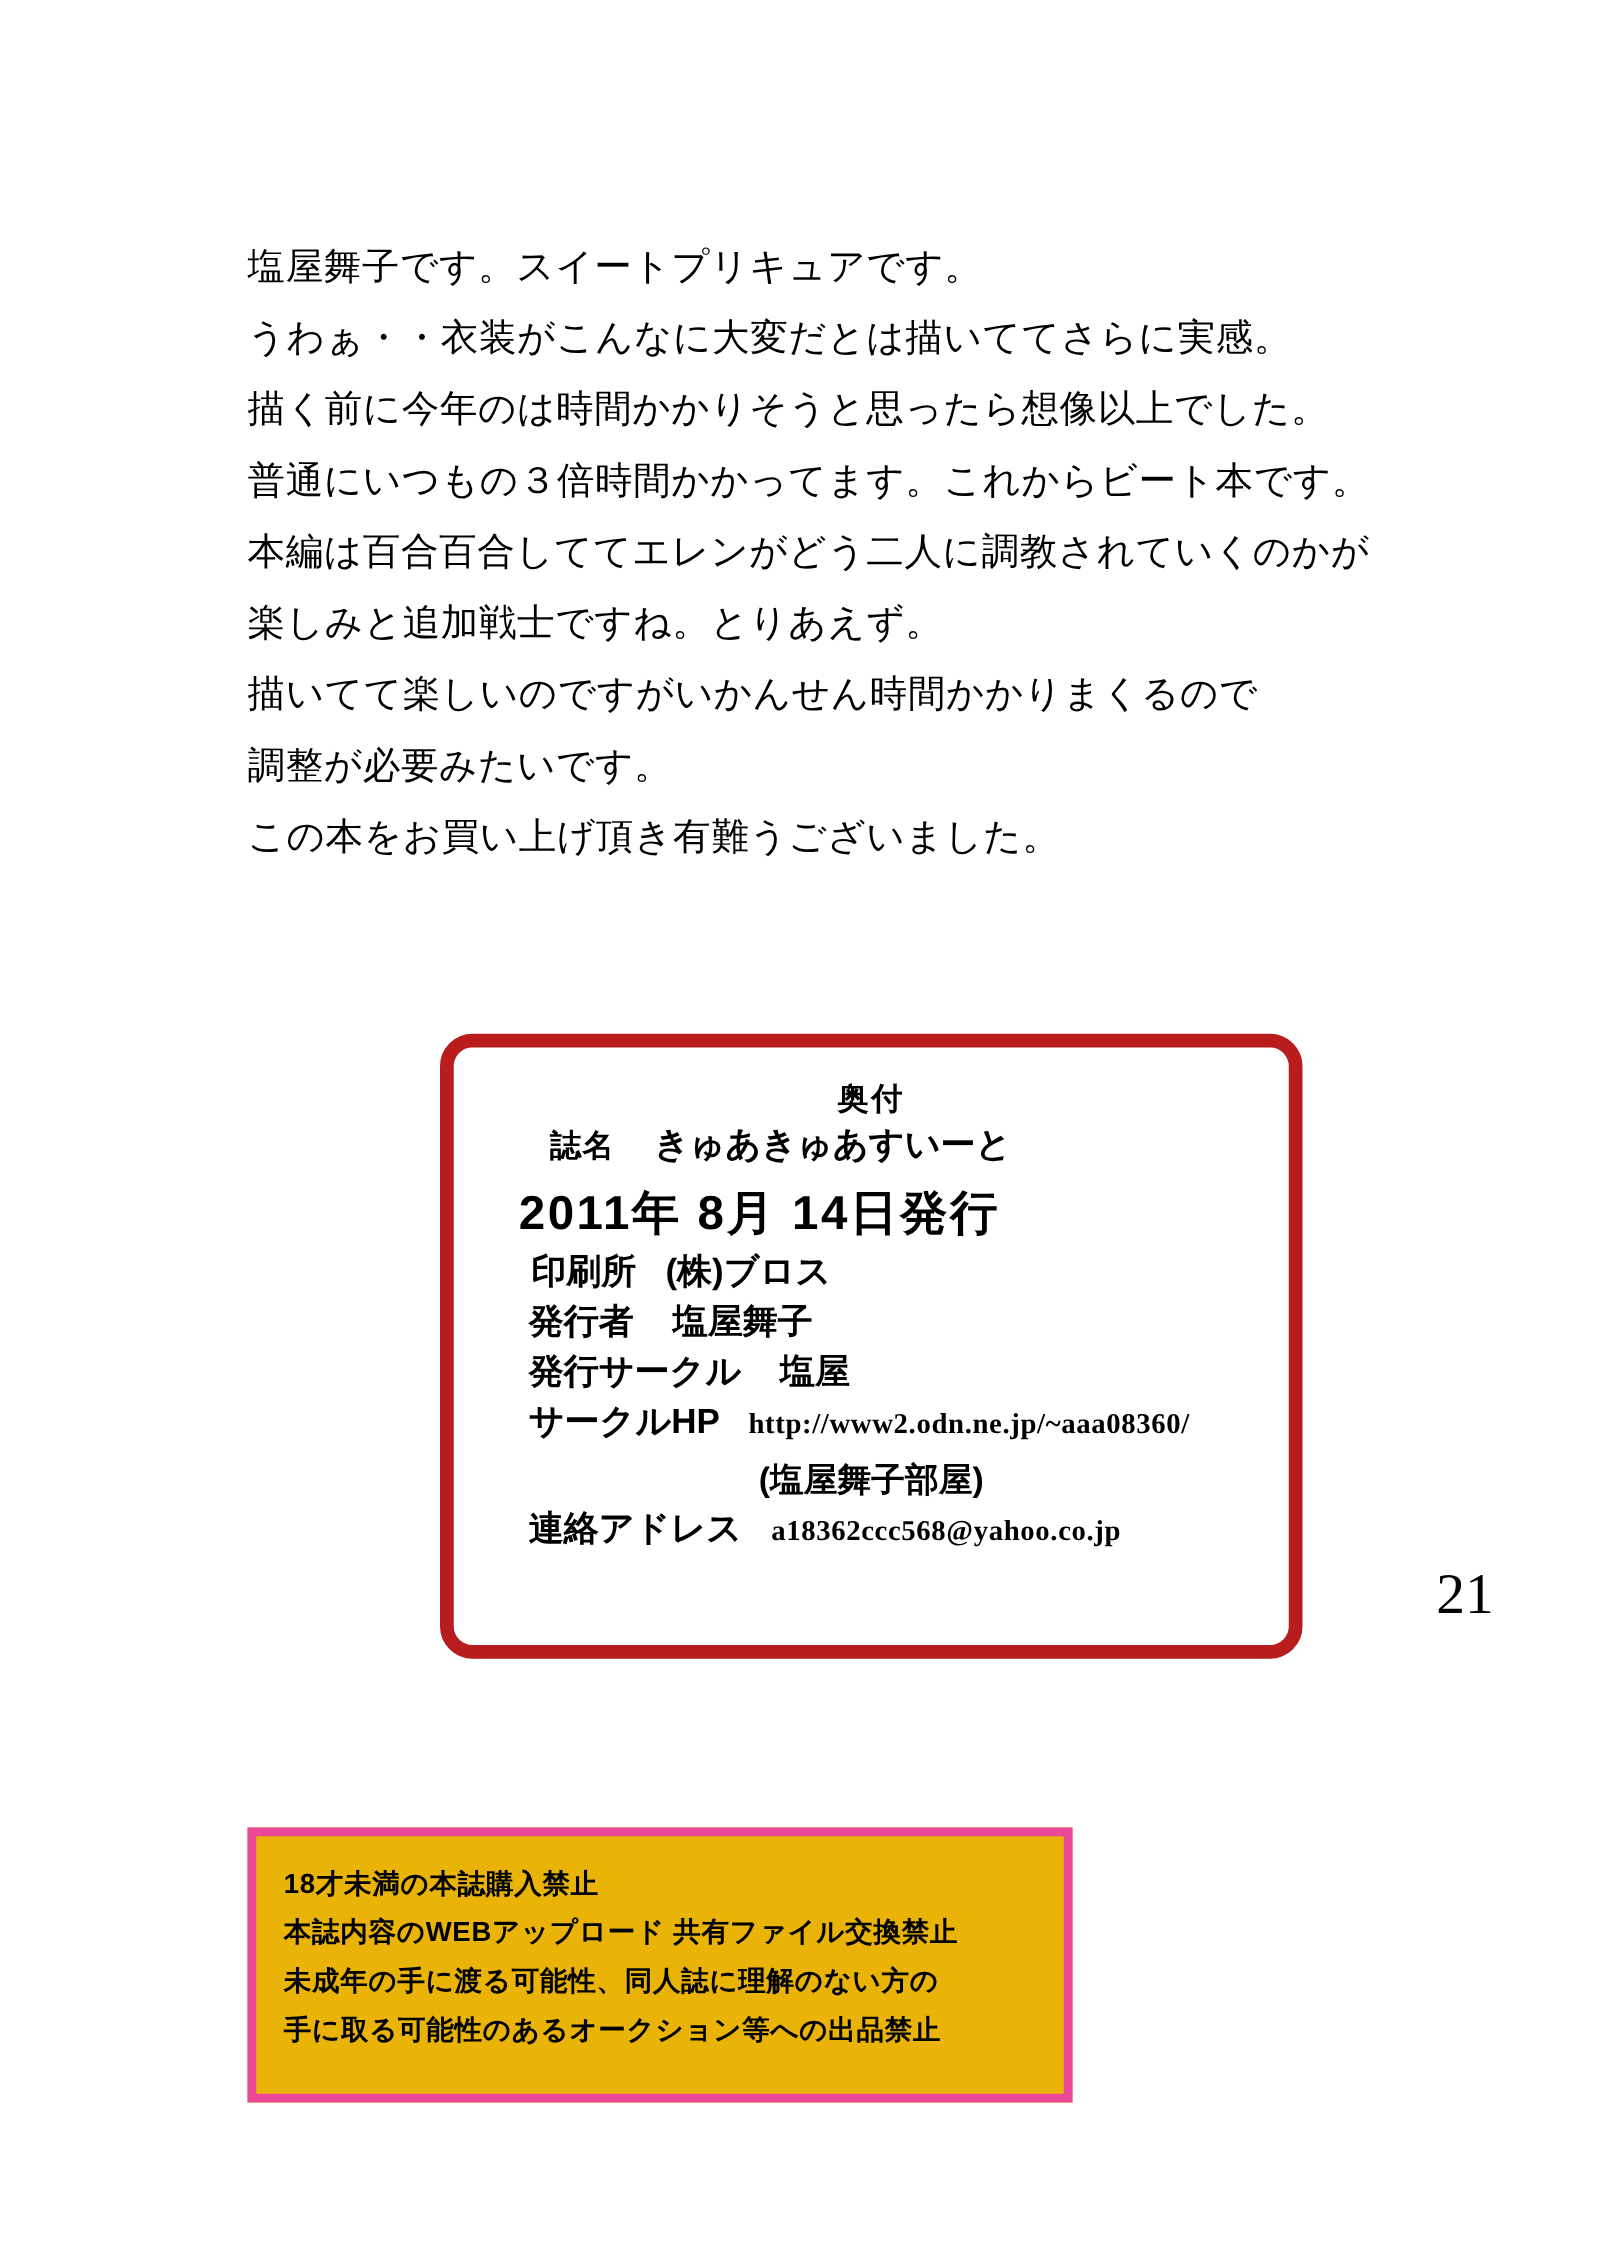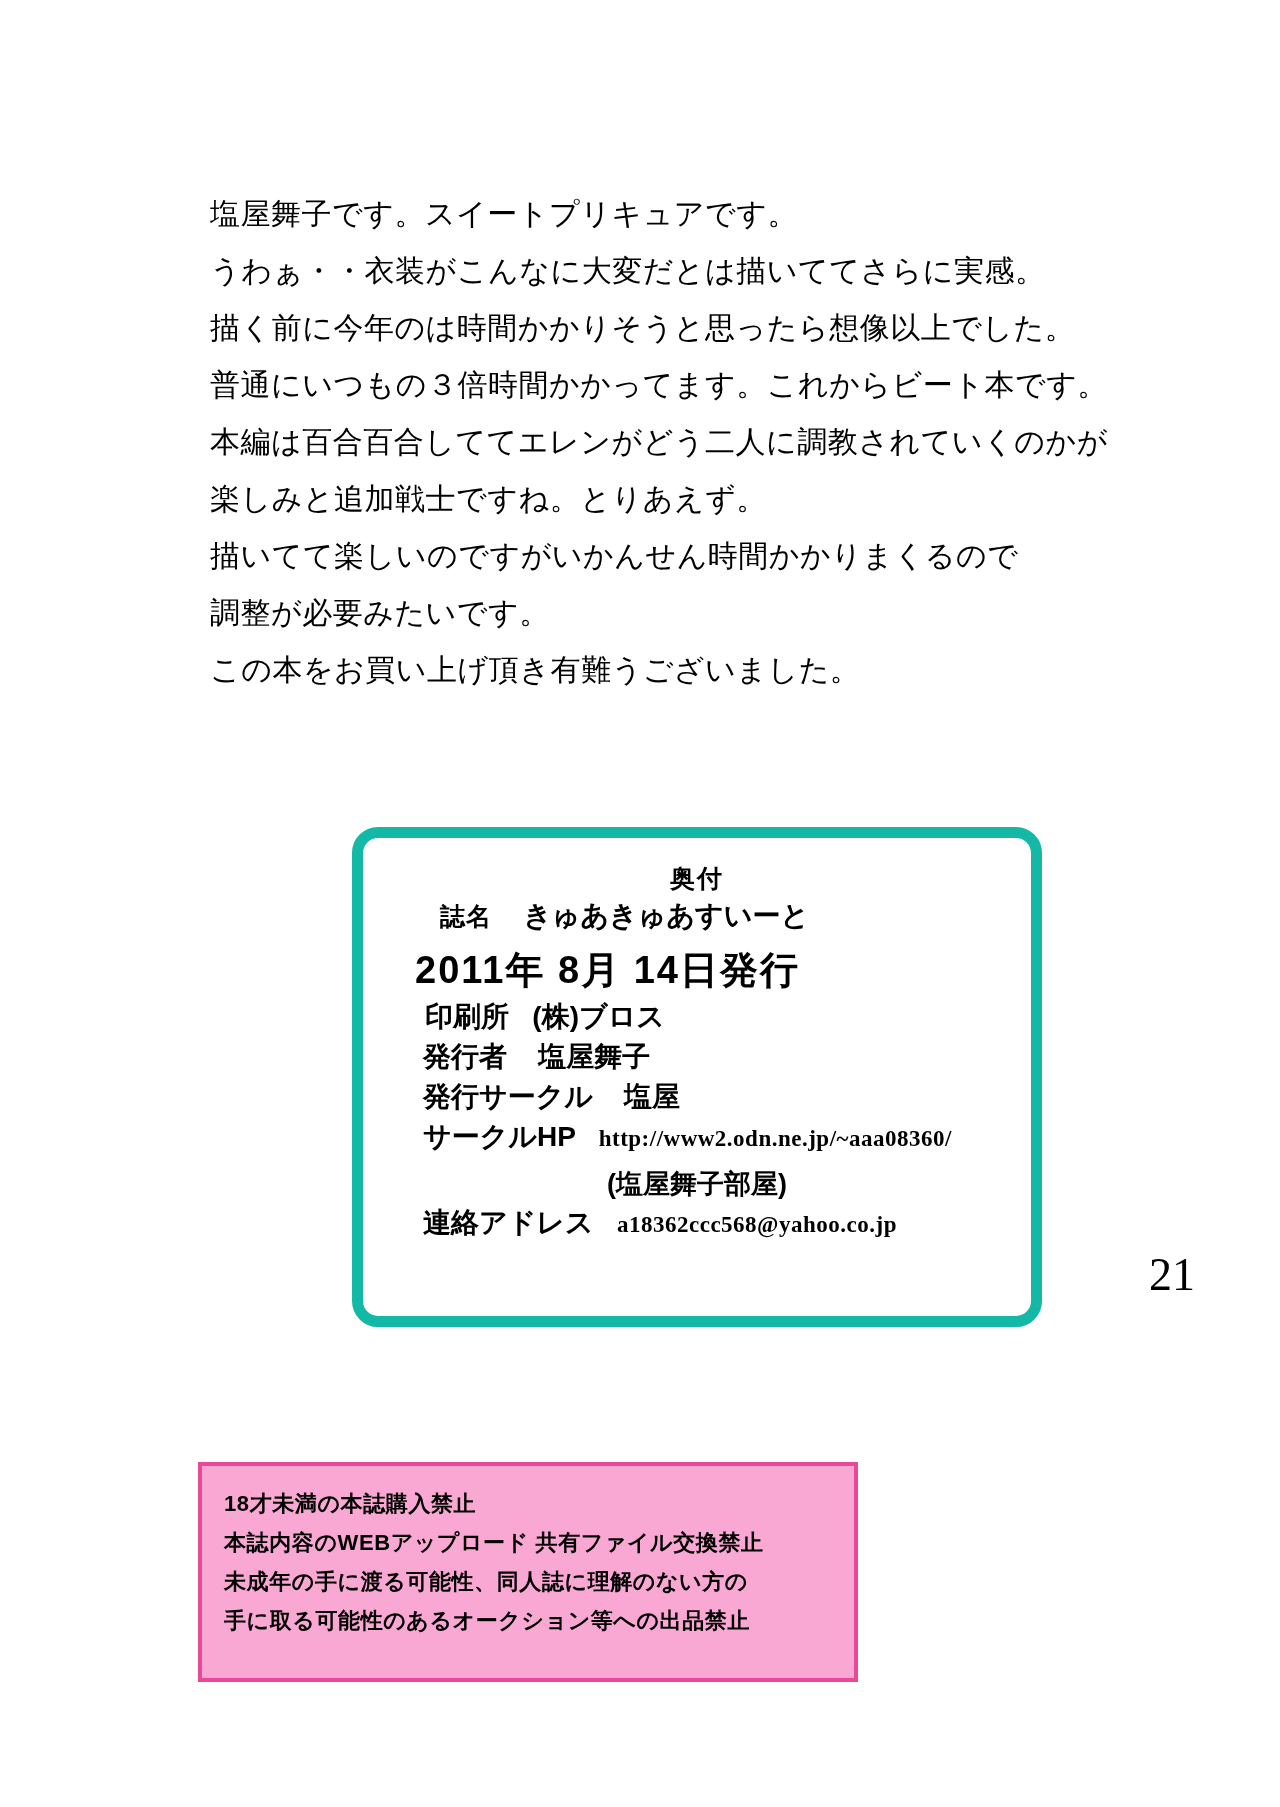--- a/index.html
+++ b/index.html
@@ -13,40 +13,40 @@
     height: 1807px;
     background: #ffffff;
     font-family: "Liberation Sans", sans-serif;
     color: #000000;
     overflow: hidden;
   }
 
   
   .afterword {
     position: absolute;
-    left: 210px;
+    left: 198px;
     top: 185px;
     width: 900px;
   }
   .afterword .line {
     font-size: 30px;
     line-height: 57px;
     letter-spacing: 0.5px;
     white-space: nowrap;
     font-weight: 400;
   }
 
   
   .colophon {
     position: absolute;
     left: 352px;
     top: 827px;
     width: 690px;
     height: 500px;
-    border: 11px solid #14b8a6;
+    border: 11px solid #b91c1c;
     border-radius: 26px;
     box-sizing: border-box;
     background: #ffffff;
   }
   .colophon-inner {
     position: absolute;
     left: 0;
     top: 0;
     width: 100%;
     height: 100%;
@@ -101,23 +101,23 @@
     font-family: "Liberation Serif", serif;
   }
 
   
   .warning {
     position: absolute;
     left: 198px;
     top: 1462px;
     width: 660px;
     height: 220px;
-    border: 4px solid #ec4899;
+    border: 7px solid #ec4899;
     box-sizing: border-box;
-    background: #f9a8d4;
+    background: #eab308;
   }
   .warning-inner {
     padding: 18px 22px;
   }
   .warn-line {
     font-size: 22px;
     font-weight: 700;
     line-height: 39px;
     letter-spacing: 0.6px;
     white-space: nowrap;

